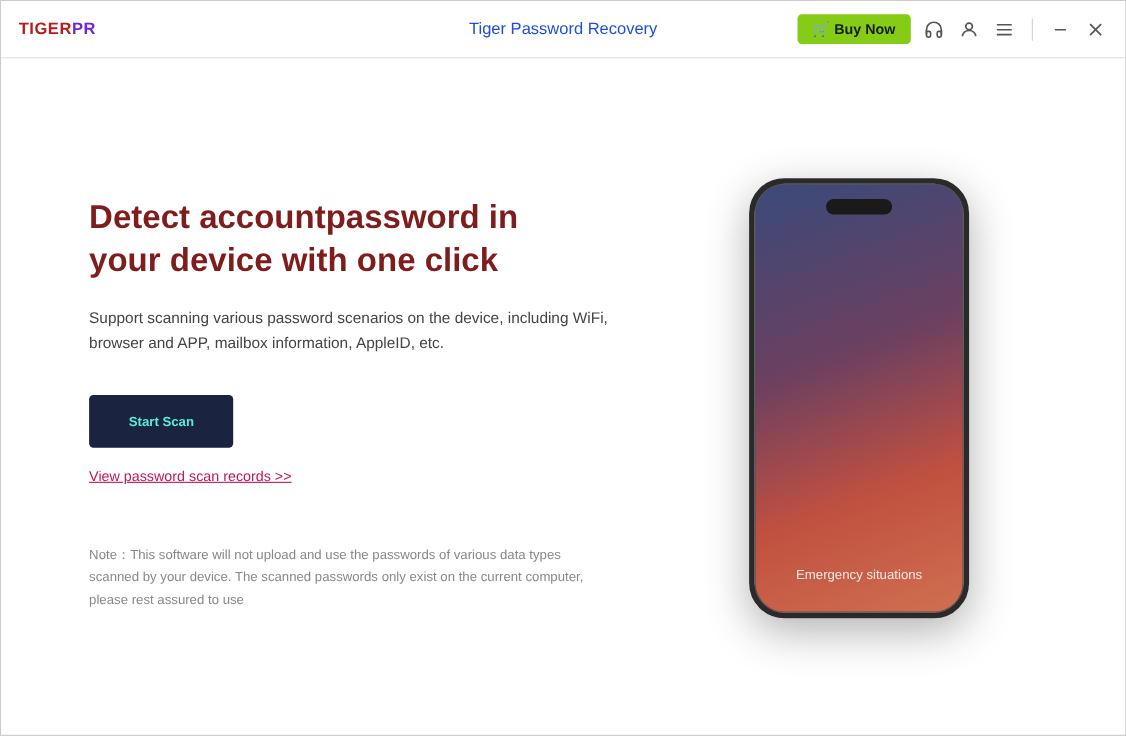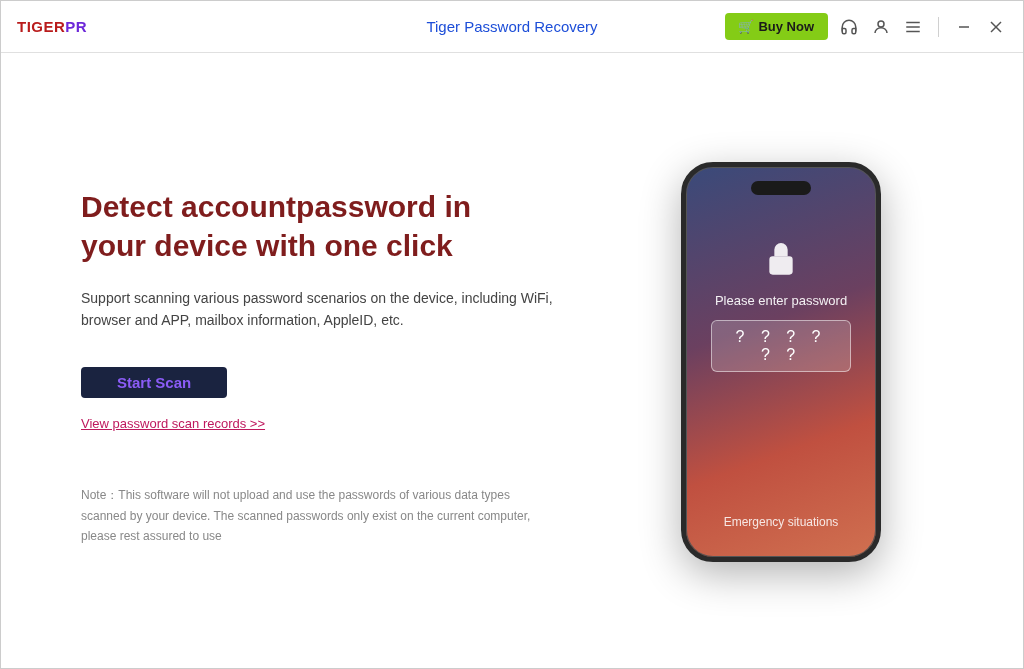--- a/index.html
+++ b/index.html
@@ -126,25 +126,25 @@
     .subtext {
       font-size: 14px;
       color: #444;
       line-height: 1.6;
       margin-bottom: 36px;
       max-width: 480px;
     }
 
     .start-scan-btn {
       background: #1a2340;
-      color: #8b5cf6;
+      color: #5eead4;
       border: none;
       border-radius: 4px;
-      padding: 7px 36px;
-      font-size: 15px;
+      padding: 17px 36px;
+      font-size: 12px;
       font-weight: 600;
       cursor: pointer;
       margin-bottom: 18px;
       display: block;
     }
 
     .view-records-link {
       color: #be185d;
       font-size: 13px;
       text-decoration: underline;
@@ -344,29 +344,17 @@
 
   <div class="right-panel">
     <div class="phone-mockup">
 
       <div class="phone-side-vol"></div>
       <div class="phone-side-vol2"></div>
       <div class="phone-side-power"></div>
 
       <div class="dynamic-island"></div>
 
-      <div class="phone-content">
-        <div class="lock-icon-container">
-          <svg class="lock-icon-svg" viewBox="0 0 24 24" xmlns="http://www.w3.org/2000/svg">
-            <rect x="5" y="11" width="14" height="11" rx="2" ry="2"></rect>
-            <path d="M8 11V7a4 4 0 018 0v4"></path>
-          </svg>
-        </div>
-
-        <div class="please-enter-text">Please enter password</div>
-
-        <div class="password-field-mock">? ? ? ? ? ?</div>
-      </div>
 
       <div class="emergency-text">Emergency situations</div>
     </div>
   </div>
 </div>
 
 </body></html>

